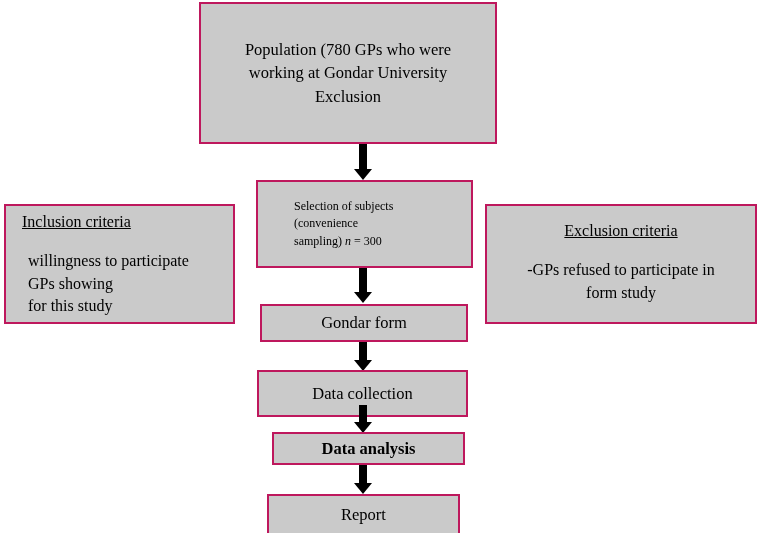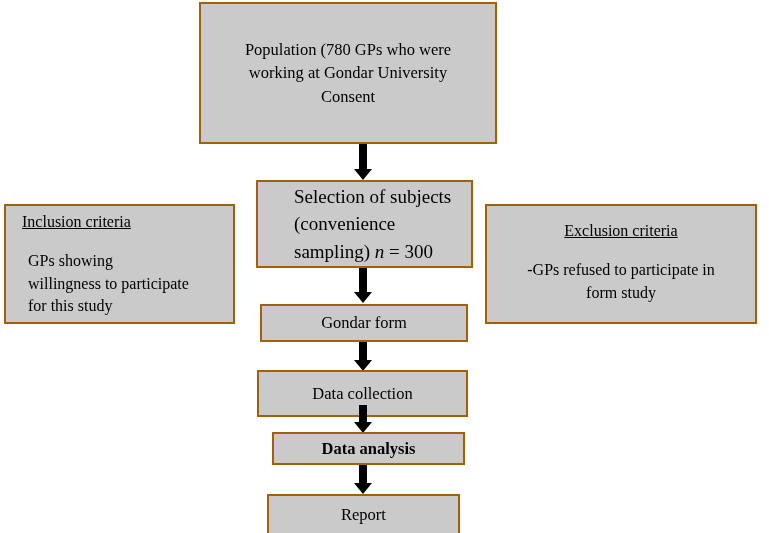--- a/index.html
+++ b/index.html
@@ -18,21 +18,21 @@
   #flowchart {
     position: absolute;
     left: 0; top: 0;
     width: 769px;
     height: 533px;
   }
   .box {
     position: absolute;
     box-sizing: border-box;
     background: #cacaca;
-    border: 2px solid #a16207;
+    border: 2px solid #be185d;
     display: flex;
     flex-direction: column;
     justify-content: center;
     color: #000;
   }
   .box .line {
     display: block;
     white-space: pre;
   }
   .center-text {
@@ -44,21 +44,21 @@
     align-items: flex-start;
   }
   
   #box-population {
     left: 199px; top: 2px; width: 298px; height: 142px;
     font-size: 16.5px; line-height: 1.42;
     padding: 0 18px;
   }
   #box-selection {
     left: 256px; top: 180px; width: 217px; height: 88px;
-    font-size: 19px; line-height: 1.45;
+    font-size: 12px; line-height: 1.45;
     padding-left: 36px; padding-right: 10px;
   }
   #box-inclusion {
     left: 4px; top: 204px; width: 231px; height: 120px;
     font-size: 16px; line-height: 1.4;
     padding-left: 16px; padding-right: 10px;
   }
   #box-exclusion {
     left: 485px; top: 204px; width: 272px; height: 120px;
     font-size: 16px; line-height: 1.4;
@@ -114,38 +114,38 @@
   }
 </style>
 </head>
 <body>
 
 <div id="flowchart">
 
   <div class="box center-text" id="box-population">
     <span class="line">Population (780 GPs who were</span>
     <span class="line">working at Gondar University</span>
-    <span class="line">Consent</span>
+    <span class="line">Exclusion</span>
   </div>
 
   <div class="arrow" style="left:363px; top:144px; height:36px;">
     <div class="shaft" style="width:8px; height:26px;"></div>
     <div class="head" style="top:25px;"></div>
   </div>
 
   <div class="box left-text" id="box-selection">
     <span class="line">Selection of subjects</span>
     <span class="line">(convenience</span>
     <span class="line"><span>sampling) </span><span class="italic-n">n</span><span> = 300</span></span>
   </div>
 
   <div class="box left-text" id="box-inclusion">
     <span class="heading-underline">Inclusion criteria</span>
+    <span class="line" style="padding-left:6px;">willingness to participate</span>
     <span class="line" style="padding-left:6px;">GPs showing</span>
-    <span class="line" style="padding-left:6px;">willingness to participate</span>
     <span class="line" style="padding-left:6px;">for this study</span>
   </div>
 
   <div class="box center-text" id="box-exclusion">
     <span class="heading-underline">Exclusion criteria</span>
     <span class="line">-GPs refused to participate in</span>
     <span class="line">form study</span>
   </div>
 
   <div class="arrow" style="left:363px; top:268px; height:36px;">

